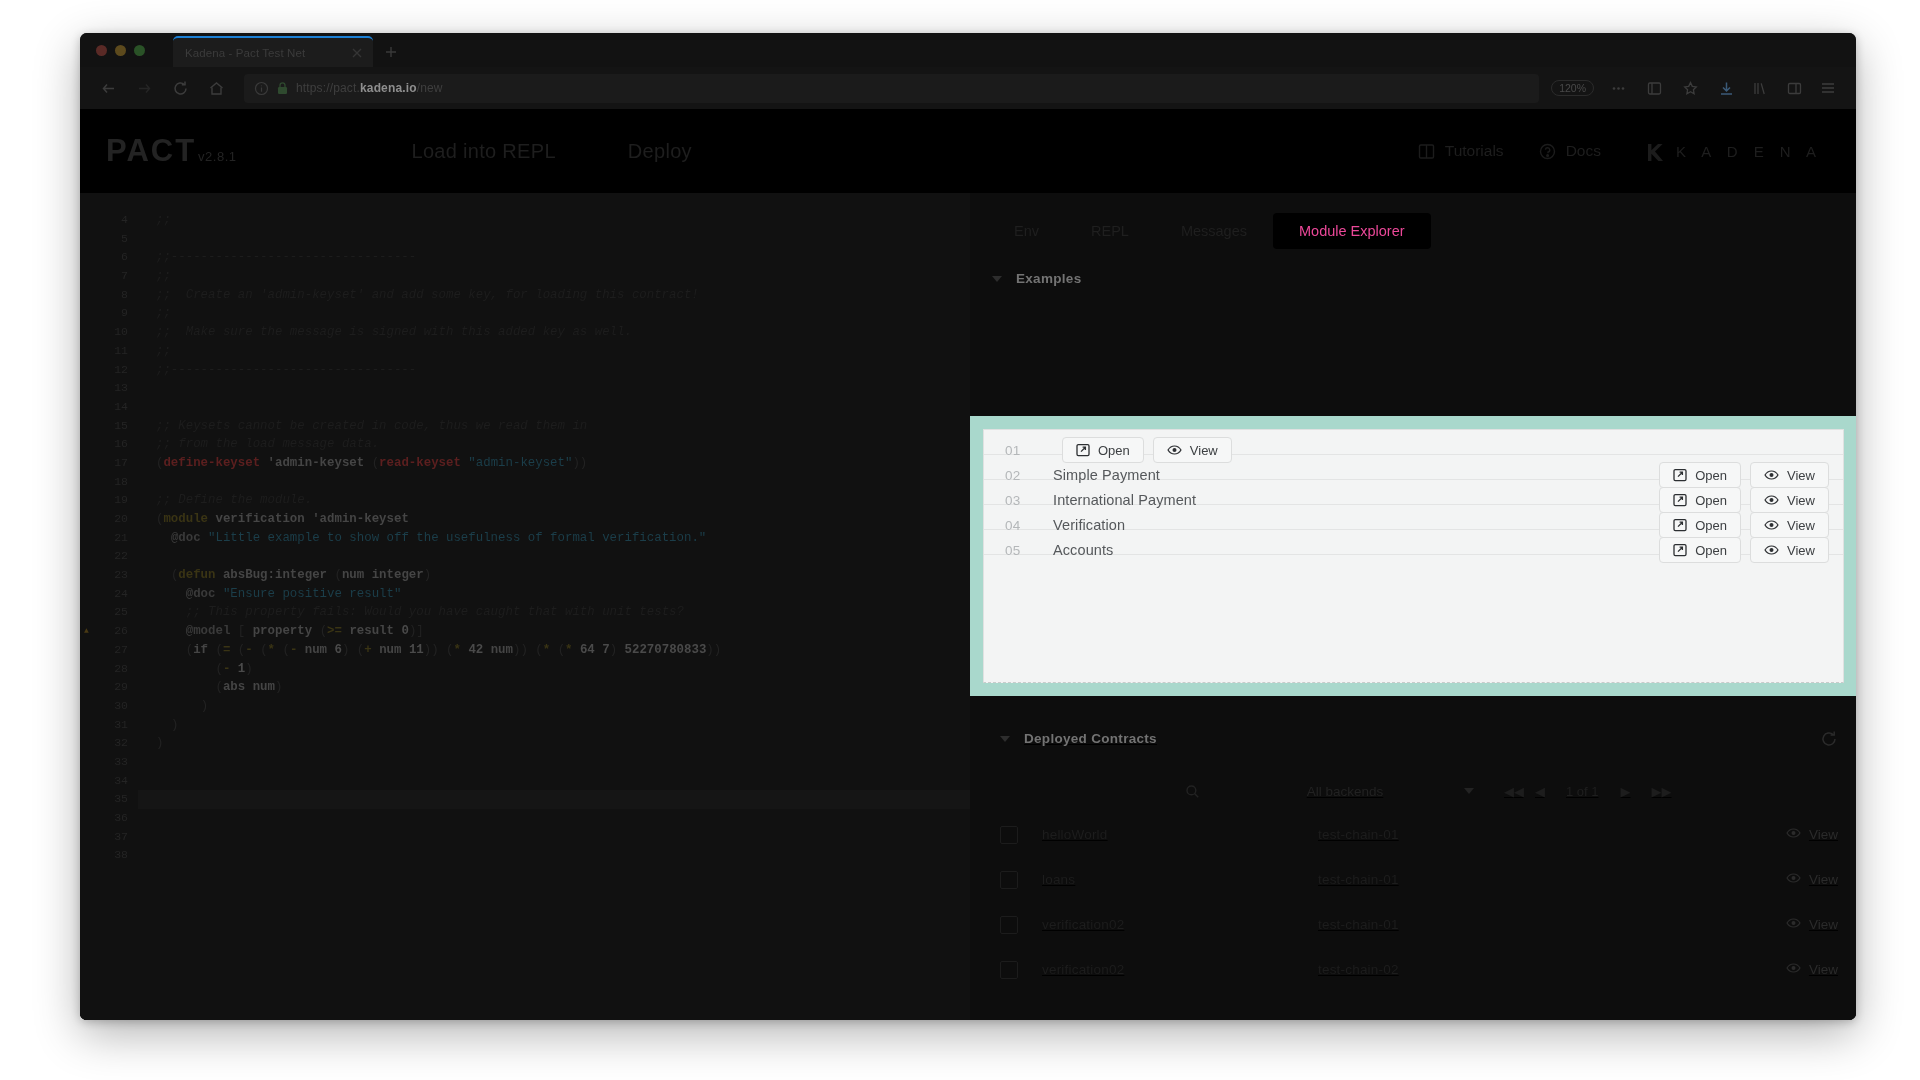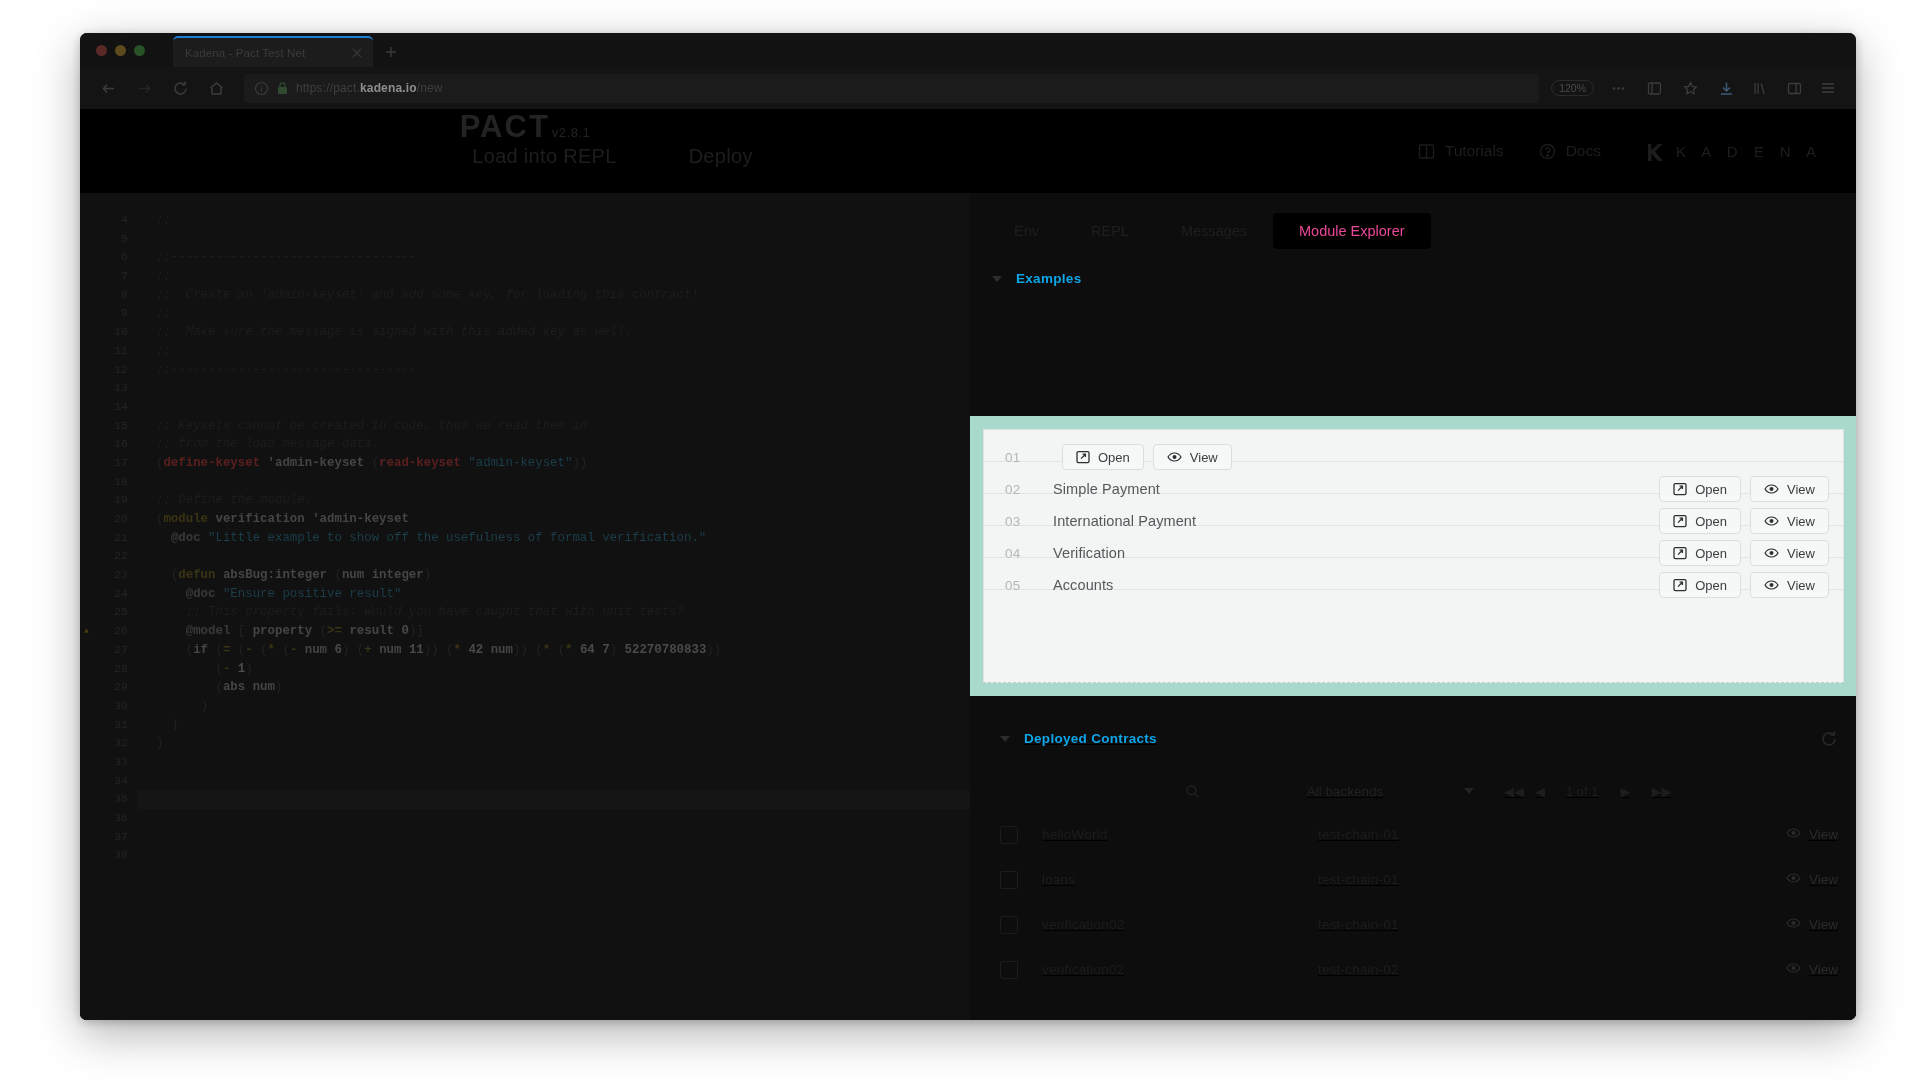--- a/index.html
+++ b/index.html
@@ -77,21 +77,21 @@
   }
   .navright { display: flex; align-items: center; gap: 2px; }
 
   
   #app { position: relative; height: 911px; display: flex; background: #0d0d0d; }
 
   
   #editor-pane { width: 890px; background: #0f0f0f; position: relative; }
   #app-header {
     height: 84px; background: #000; display: flex; align-items: center;
-    padding: 0 26px; position: relative; flex-direction: column;
+    padding: 0 26px; position: relative;
   }
   .logo { display: flex; align-items: baseline; gap: 2px; }
   .logo-pact { font-size: 31px; font-weight: bold; letter-spacing: 2px; color: #232323; }
   .logo-ver { font-size: 13px; color: #232323; letter-spacing: .5px; }
   .hdr-nav { display: flex; gap: 72px; margin-left: 175px; }
   .hdr-link { font-size: 20px; color: #1e1e1e; letter-spacing: .3px; }
 
   #code-wrap {
     position: relative; height: 827px; background: #111111;
     display: flex; overflow: hidden;
@@ -134,36 +134,36 @@
   .sbtab {
     font-size: 14.5px; color: #1f1f1f; padding: 10px 26px; border-radius: 4px;
   }
   .sbtab.active { background: #000; color: #ec4899; }
 
   .section-head {
     display: flex; align-items: center; gap: 14px;
     padding: 22px 26px 14px 22px; position: relative;
   }
   .caret { width: 0; height: 0; border-left: 5px solid transparent; border-right: 5px solid transparent; border-top: 6px solid #2d2d2d; }
-  .section-title { font-size: 13.5px; font-weight: bold; color: #0ea5e9; letter-spacing: .3px; }
+  .section-title { font-size: 13.5px; font-weight: bold; color: #737373; letter-spacing: .3px; }
   .refresh-ico { position: absolute; right: 26px; width: 18px; height: 18px; color: #2b2b2b; }
 
   
   #examples-highlight {
     position: absolute; left: 0px; top: 307px; width: 886px; height: 280px;
     background: #a9d8cc; padding: 13px 12px 13px 13px;
   }
   #examples-card {
     width: 100%; height: 100%; background: #f3f4f4;
     border: 1px solid #e0e1e1; border-bottom: 1px dashed #c9cbcb;
     display: flex; flex-direction: column;
   }
   .ex-row {
     display: flex; align-items: center; height: 25px;
-    border-bottom: 1px solid #e3e4e4; padding: 16px 14px 0 21px; margin-top: 7px;
+    border-bottom: 1px solid #e3e4e4; padding: 16px 14px 0 21px;
   }
   .ex-row:last-child { border-bottom: 1px solid #e3e4e4; }
   .ex-num { width: 48px; font-size: 13.5px; color: #b4b7b9; letter-spacing: .3px; }
   .ex-name { flex: 1; font-size: 14.5px; color: #55585b; letter-spacing: .1px; }
   .ex-btn {
     display: flex; align-items: center; gap: 8px; height: 26px; padding: 0 13px;
     border: 1px solid #dcdddd; border-radius: 4px; background: #f6f7f7;
     font-size: 13px; color: #3d4043; margin-left: 9px;
   }
   .ex-btn svg { display: block; }

